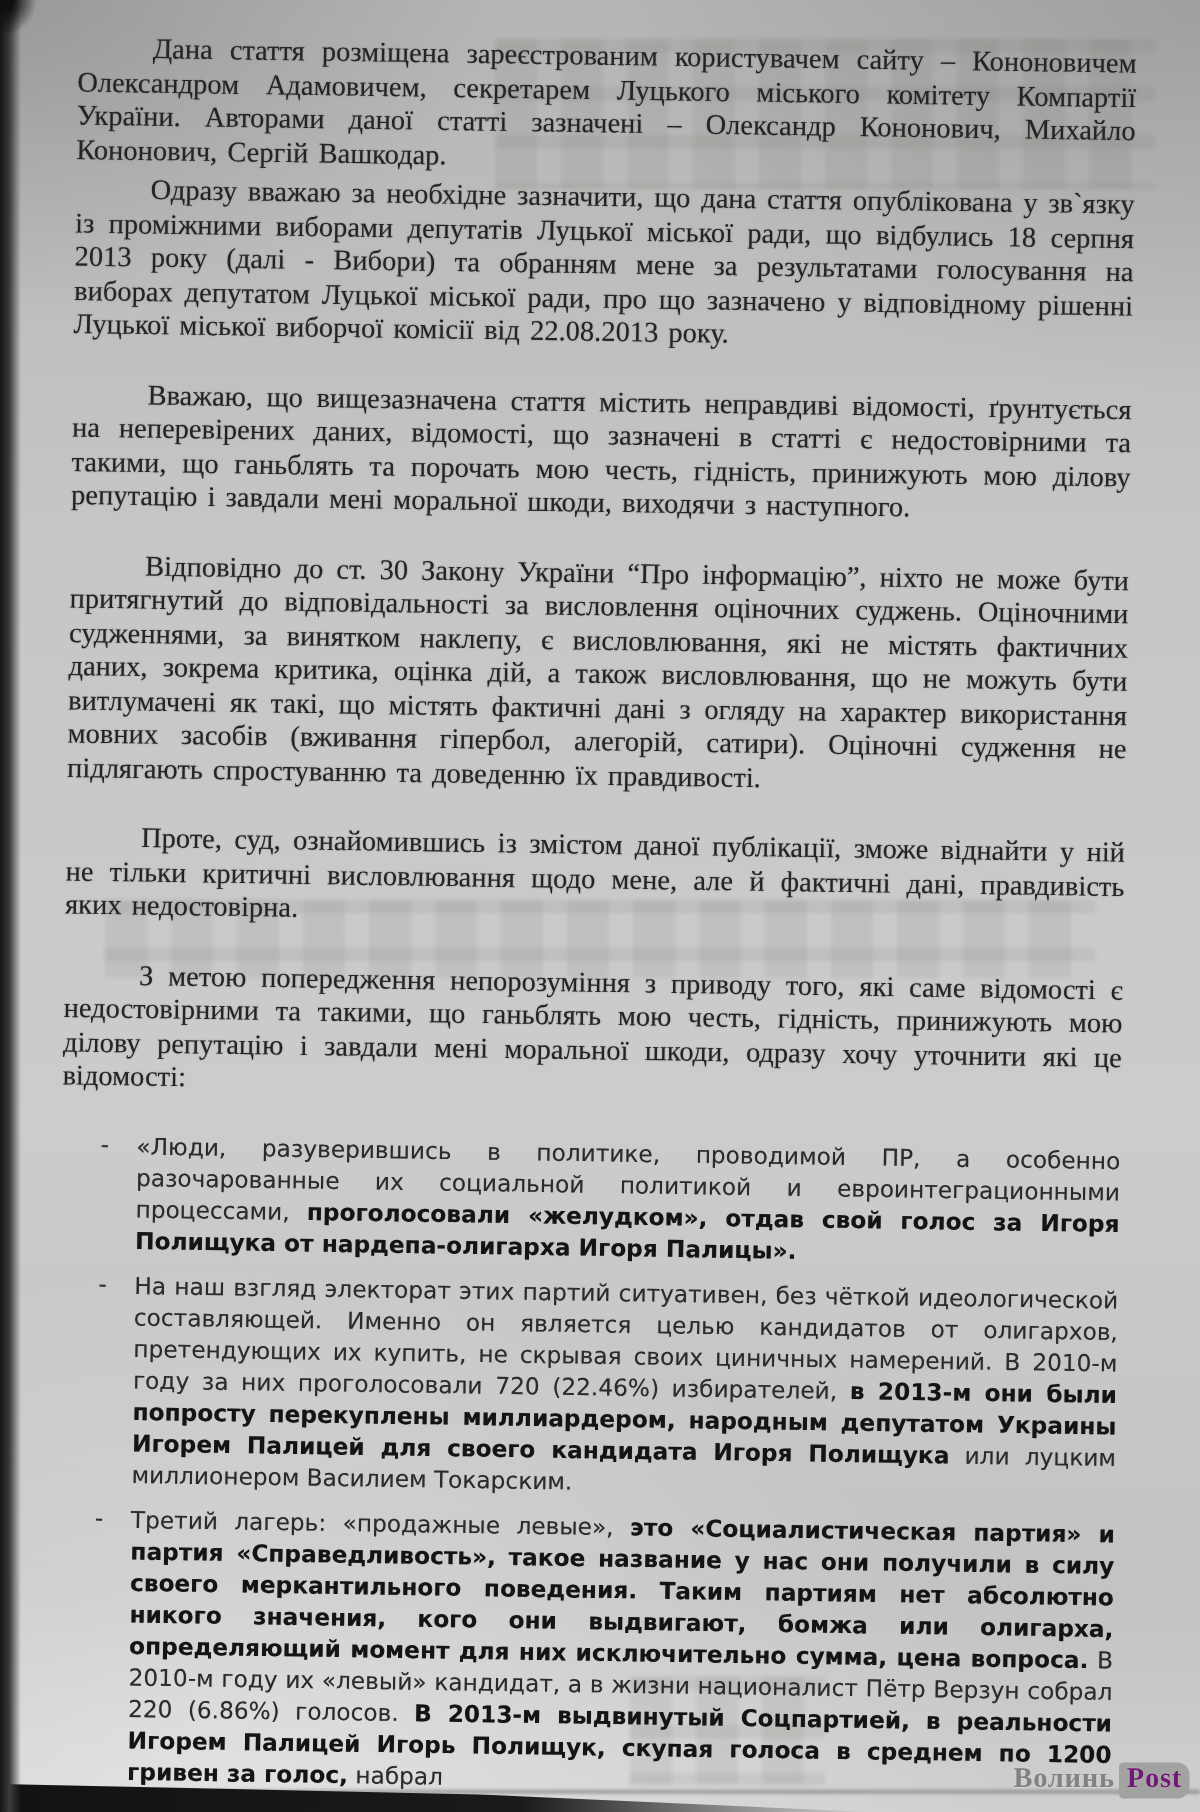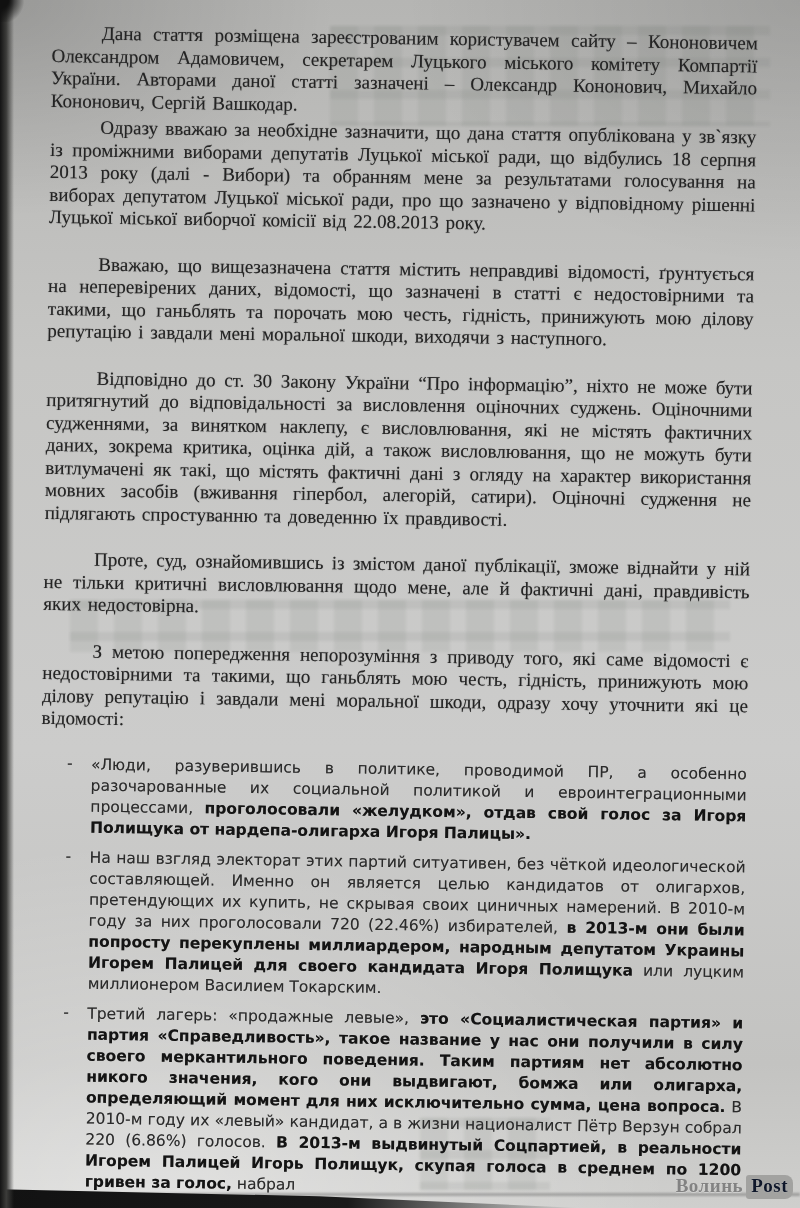--- a/index.html
+++ b/index.html
@@ -89,21 +89,21 @@
   }
   .wm-brand{
     color:#828282;
     text-shadow:0 1px 0 rgba(255,255,255,0.28);
     margin-right:3px;
     text-align:right;
   }
   .wm-post{
     display:inline-block;
     background:#a2a2a0;
-    color:#0f172a;
+    color:#701a75;
     padding:0 5px 2px 5px;
     border-radius:3px 8px 8px 3px;
     text-shadow:0 0 1px rgba(255,255,255,0.5);
   }
 </style>
 </head>
 <body>
 
 <div class="photo">
   <div class="paper">

